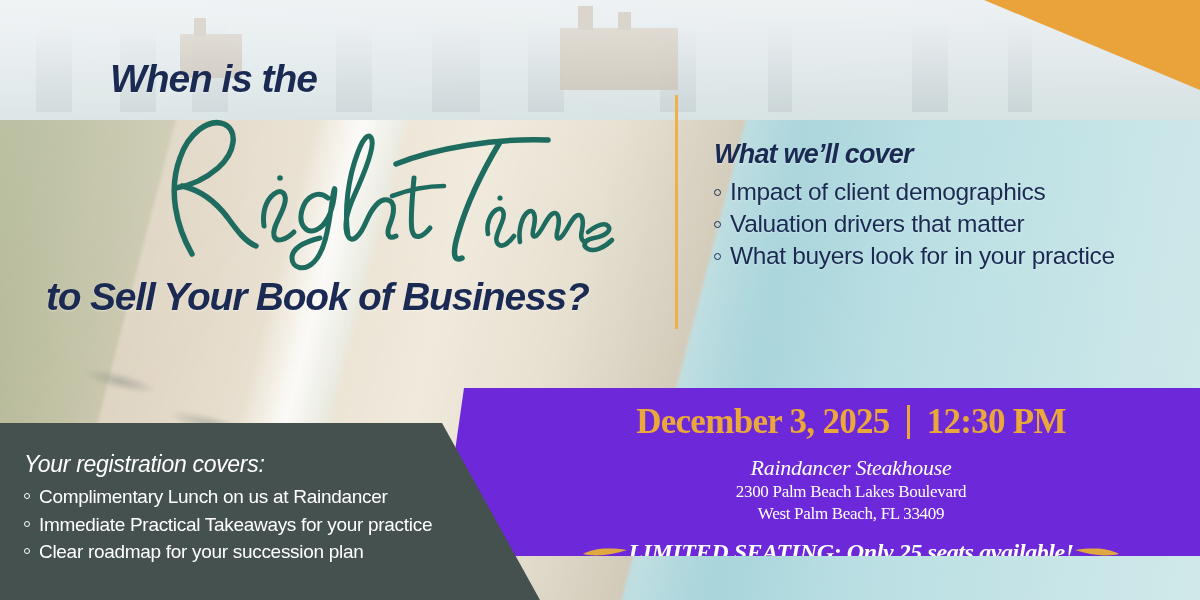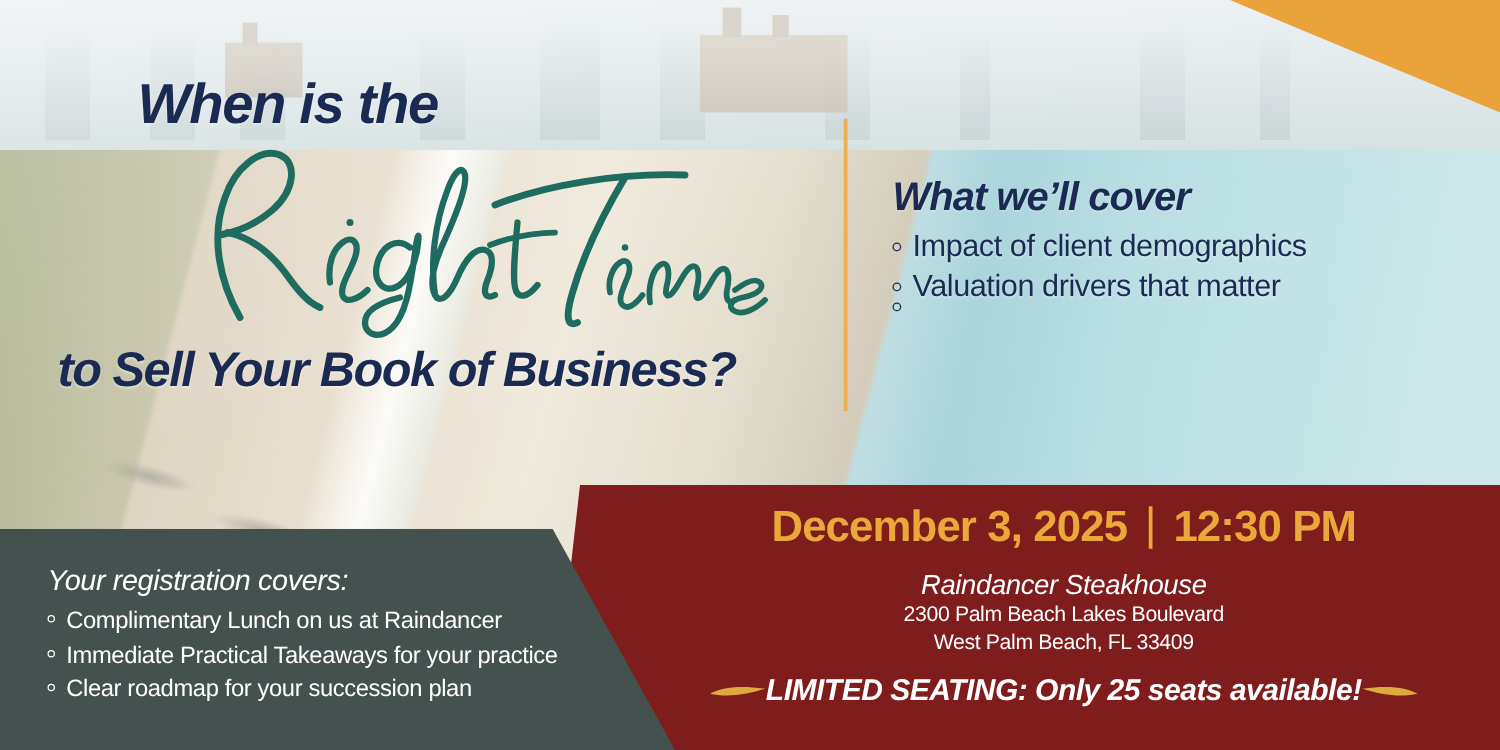--- a/index.html
+++ b/index.html
@@ -167,60 +167,61 @@
   
   .divider{
     position:absolute; left:675px; top:95px; width:3px; height:234px;
     background:#eeb04a;
   }
 
   
   .headline{ position:absolute; left:0; top:0; width:680px; height:420px; }
   .h-line1{
     position:absolute; left:110px; top:57px;
-    font-size:45px; font-weight:bold; font-style:italic;
+    font-size:39px; font-weight:bold; font-style:italic;
     letter-spacing:-1.1px; color:#1b2a52;
     text-shadow:0 1px 2px rgba(255,255,255,.45);
   }
   .h-script{
     position:absolute; left:96px; top:86px;
     width:520px; height:185px;
   }
   .h-script svg{ width:100%; height:100%; overflow:visible; }
   .h-line3{
     position:absolute; left:46px; top:275px;
     font-size:39px; font-weight:bold; font-style:italic;
     letter-spacing:-1.2px; color:#1b2a52;
     text-shadow:0 1px 2px rgba(255,255,255,.45);
   }
 
   
   .cover{ position:absolute; left:714px; top:139px; width:470px; }
   .cover-title{
-    font-size:32px; font-weight:bold; font-style:italic;
+    font-size:27px; font-weight:bold; font-style:italic;
     letter-spacing:-.8px; color:#1b2a52; margin-bottom:6px;
     text-shadow:0 1px 2px rgba(255,255,255,.4);
   }
   .cover-list{ list-style:none; }
   .cover-list li{
     display:flex; align-items:baseline; gap:9px;
     font-size:24.5px; color:#1b2a52; line-height:1.31;
     letter-spacing:-.35px;
     text-shadow:0 1px 2px rgba(255,255,255,.35);
   }
   .bullet-ring{
     flex:0 0 auto; width:7px; height:7px; border:1.6px solid #1b2a52;
     border-radius:50%; transform:translateY(-4px);
   }
 
   
   .teal-panel{
-    position:absolute; left:440px; top:388px; width:760px; height:212px;
-    background:#7f1d1d;
+    position:absolute; left:440px; top:388px; width:760px; height:168px;
+    background:#6d28d9;
     clip-path:polygon(24px 0, 100% 0, 100% 100%, 0 100%);
+    font-family:Liberation Serif, serif;
   }
   .teal-inner{
     position:absolute; left:70px; right:8px; top:0; bottom:0;
     display:flex; flex-direction:column; align-items:center; justify-content:flex-start;
     padding-top:14px;
   }
   .date-row{
     display:flex; align-items:center; gap:17px;
     color:#eaa83a; font-size:35px; font-weight:bold; letter-spacing:-.7px;
   }
@@ -238,21 +239,21 @@
     color:#ffffff; font-size:24px; font-weight:bold; font-style:italic;
     letter-spacing:-.4px;
   }
 
   
   .gray-panel{
     position:absolute; left:0; top:423px; width:540px; height:177px;
     background:#44514f;
     clip-path:polygon(0 0, 442px 0, 540px 100%, 0 100%);
   }
-  .gray-inner{ padding:28px 0 0 38px; color:#ffffff; }
+  .gray-inner{ padding:28px 0 0 24px; color:#ffffff; }
   .reg-title{
     font-size:23px; font-style:italic; letter-spacing:-.3px; margin-bottom:5px;
   }
   .reg-list{ list-style:none; }
   .reg-list li{
     display:flex; align-items:baseline; gap:9px;
     font-size:19px; line-height:1.45; letter-spacing:-.3px;
   }
   .bullet-ring-w{
     flex:0 0 auto; width:6px; height:6px; border:1.5px solid #ffffff;
@@ -326,20 +327,21 @@
       <li>
         <span class="bullet-ring"></span>
         <span>Impact of client demographics</span>
       </li>
       <li>
         <span class="bullet-ring"></span>
         <span>Valuation drivers that matter</span>
       </li>
       <li>
         <span class="bullet-ring"></span>
+        <span>What buyers look for in your practice</span>
       </li>
     </ul>
   </div>
 
   <div class="teal-panel">
     <div class="teal-inner">
       <div class="date-row">
         <span>December 3, 2025</span>
         <span class="date-sep"></span>
         <span>12:30 PM</span>

